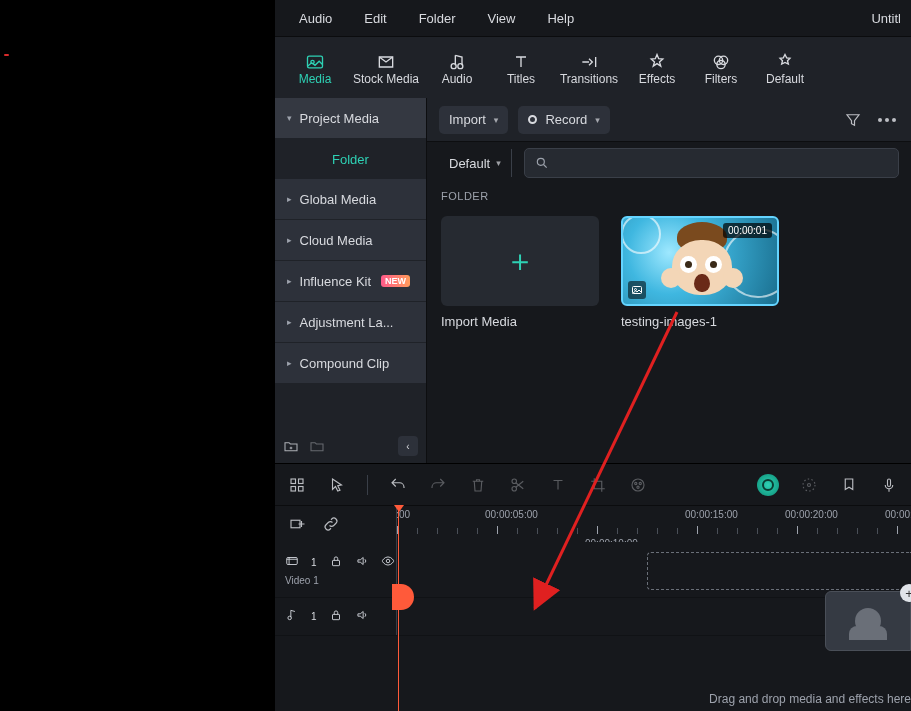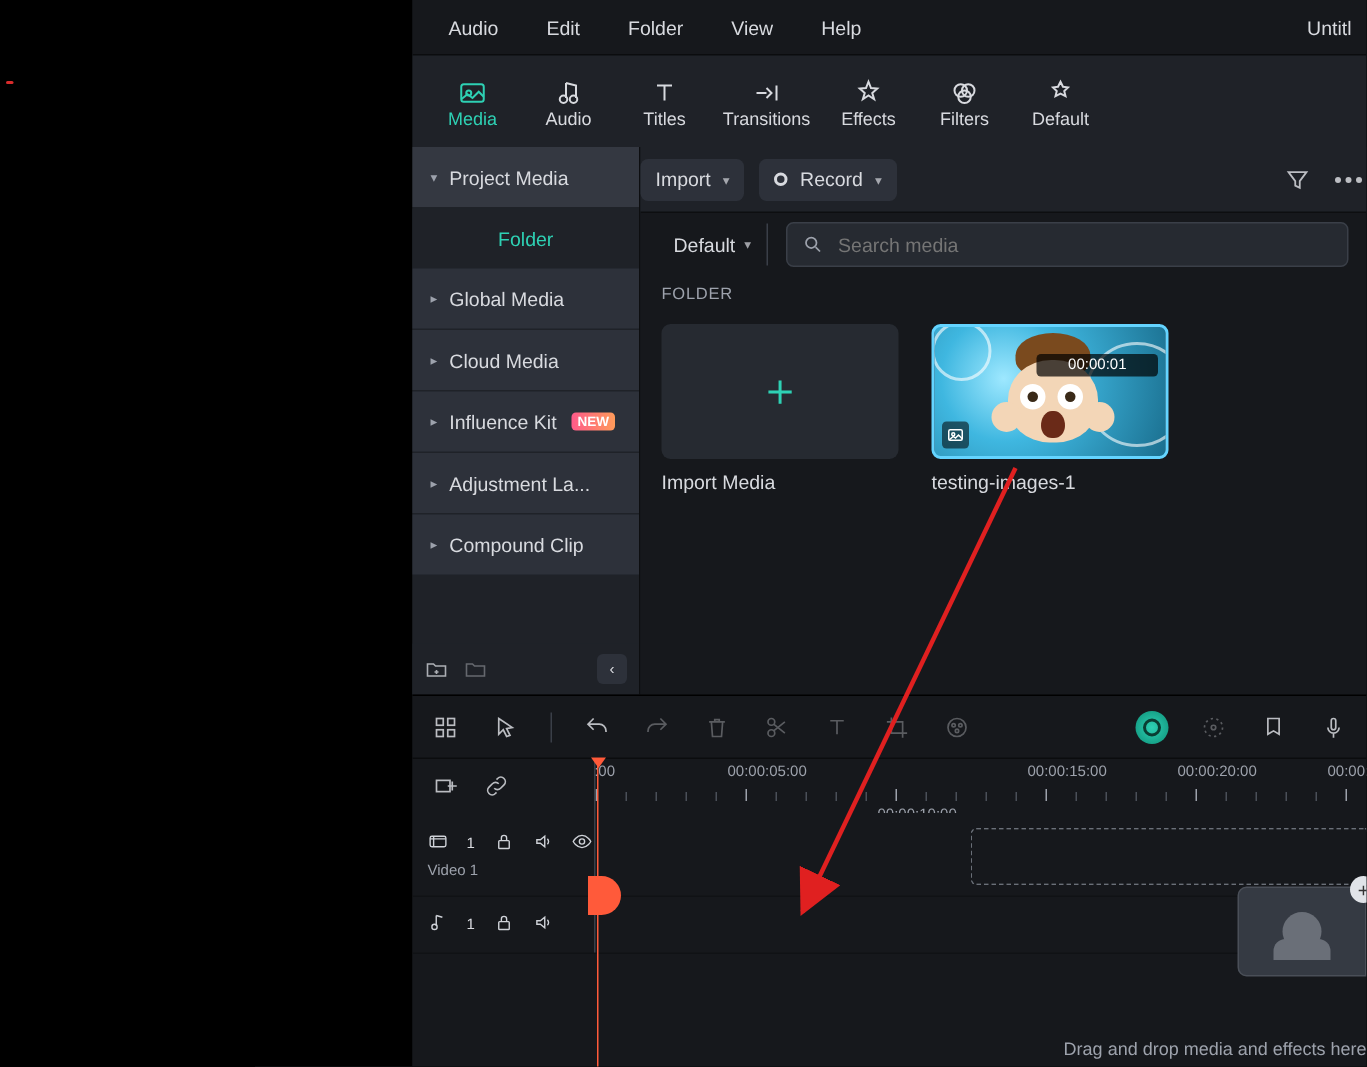--- a/index.html
+++ b/index.html
@@ -122,21 +122,21 @@
     cursor:pointer; font-size:10px;
   }
   
   .content {
     flex:1; display:flex; flex-direction:column;
     background: var(--bg-dark);
     min-width:0;
   }
   .content-top {
     height:44px; display:flex; align-items:center;
-    padding: 0 0; gap:10px;
+    padding: 0 12px; gap:10px;
     background: var(--bg-panel);
     border-bottom:1px solid #0d0e10;
   }
   .pill {
     height:28px; background:var(--bg-panel3);
     border-radius:5px; display:flex; align-items:center;
     padding:0 10px; gap:8px; cursor:pointer;
     color:var(--text); font-size:13px;
   }
   .pill .chev{font-size:9px;opacity:0.7;}
@@ -172,22 +172,22 @@
     display:flex;align-items:center;justify-content:center;cursor:pointer;
     position:relative;overflow:hidden;
   }
   .plus{color:var(--accent);font-size:30px;line-height:1;}
   .card-label{font-size:13px;color:var(--text);}
   .media-thumb{
     border:2px solid #64d4ff;
     background: radial-gradient(circle at 30% 40%, #9ee8ff 0%, #3fb7e0 35%, #1a6e8e 100%);
   }
   .media-thumb .dur{
-    position:absolute;top:18px;right:5px;background:rgba(0,0,0,0.7);
-    color:#fff;font-size:10px;padding:2px 21px;border-radius:3px;
+    position:absolute;top:5px;right:5px;background:rgba(0,0,0,0.7);
+    color:#fff;font-size:10px;padding:2px 5px;border-radius:3px;
   }
   .media-thumb .typeic{
     position:absolute;left:5px;bottom:5px;width:18px;height:18px;
     background:rgba(0,0,0,0.55);border-radius:3px;
     display:flex;align-items:center;justify-content:center;
   }
   
   .face{position:absolute;left:44px;top:8px;width:70px;height:80px;}
   .hair{position:absolute;top:-4px;left:10px;width:50px;height:30px;
         background:#7a4a1e;border-radius:50% 50% 40% 40%;}
@@ -296,20 +296,29 @@
     <div class="ttab active">
       <div class="ico">
           <svg viewBox="0 0 24 24">
             <rect x="3" y="5" width="18" height="14" rx="2"></rect>
             <circle cx="9" cy="12" r="2"></circle>
             <path d="M3 17l5-4 4 3 5-5 4 4"></path>
           </svg>
         </div>
       <span>Media</span>
     </div>
+    <div class="ttab" style="width:78px;">
+      <div class="ico">
+          <svg viewBox="0 0 24 24">
+            <path d="M4 6h16v12H4z"></path>
+            <path d="M4 6l8 6 8-6"></path>
+          </svg>
+        </div>
+      <span>Stock Media</span>
+    </div>
     <div class="ttab">
       <div class="ico">
           <svg viewBox="0 0 24 24">
             <path d="M10 4v12"></path>
             <circle cx="8" cy="17" r="3"></circle>
             <path d="M10 4l8 2v10"></path>
             <circle cx="16" cy="17" r="3"></circle>
           </svg>
         </div>
       <span>Audio</span>
@@ -433,21 +442,20 @@
       <div class="content-row2">
         <div class="dflt">
           <span>Default</span>
           <span class="chev" style="font-size:9px;opacity:.7;">▾</span>
         </div>
         <div class="search">
           <svg viewBox="0 0 24 24" width="14" height="14" stroke="#9da2ac" fill="none" stroke-width="2">
               <circle cx="10" cy="10" r="6"></circle>
               <path d="M20 20l-5-5"></path>
             </svg>
-          <input placeholder="Search media" style="">
         </div>
       </div>
 
       <div class="section-label">FOLDER</div>
 
       <div class="grid">
         <div class="card">
           <div class="thumb">
             <div class="plus">＋</div>
           </div>

